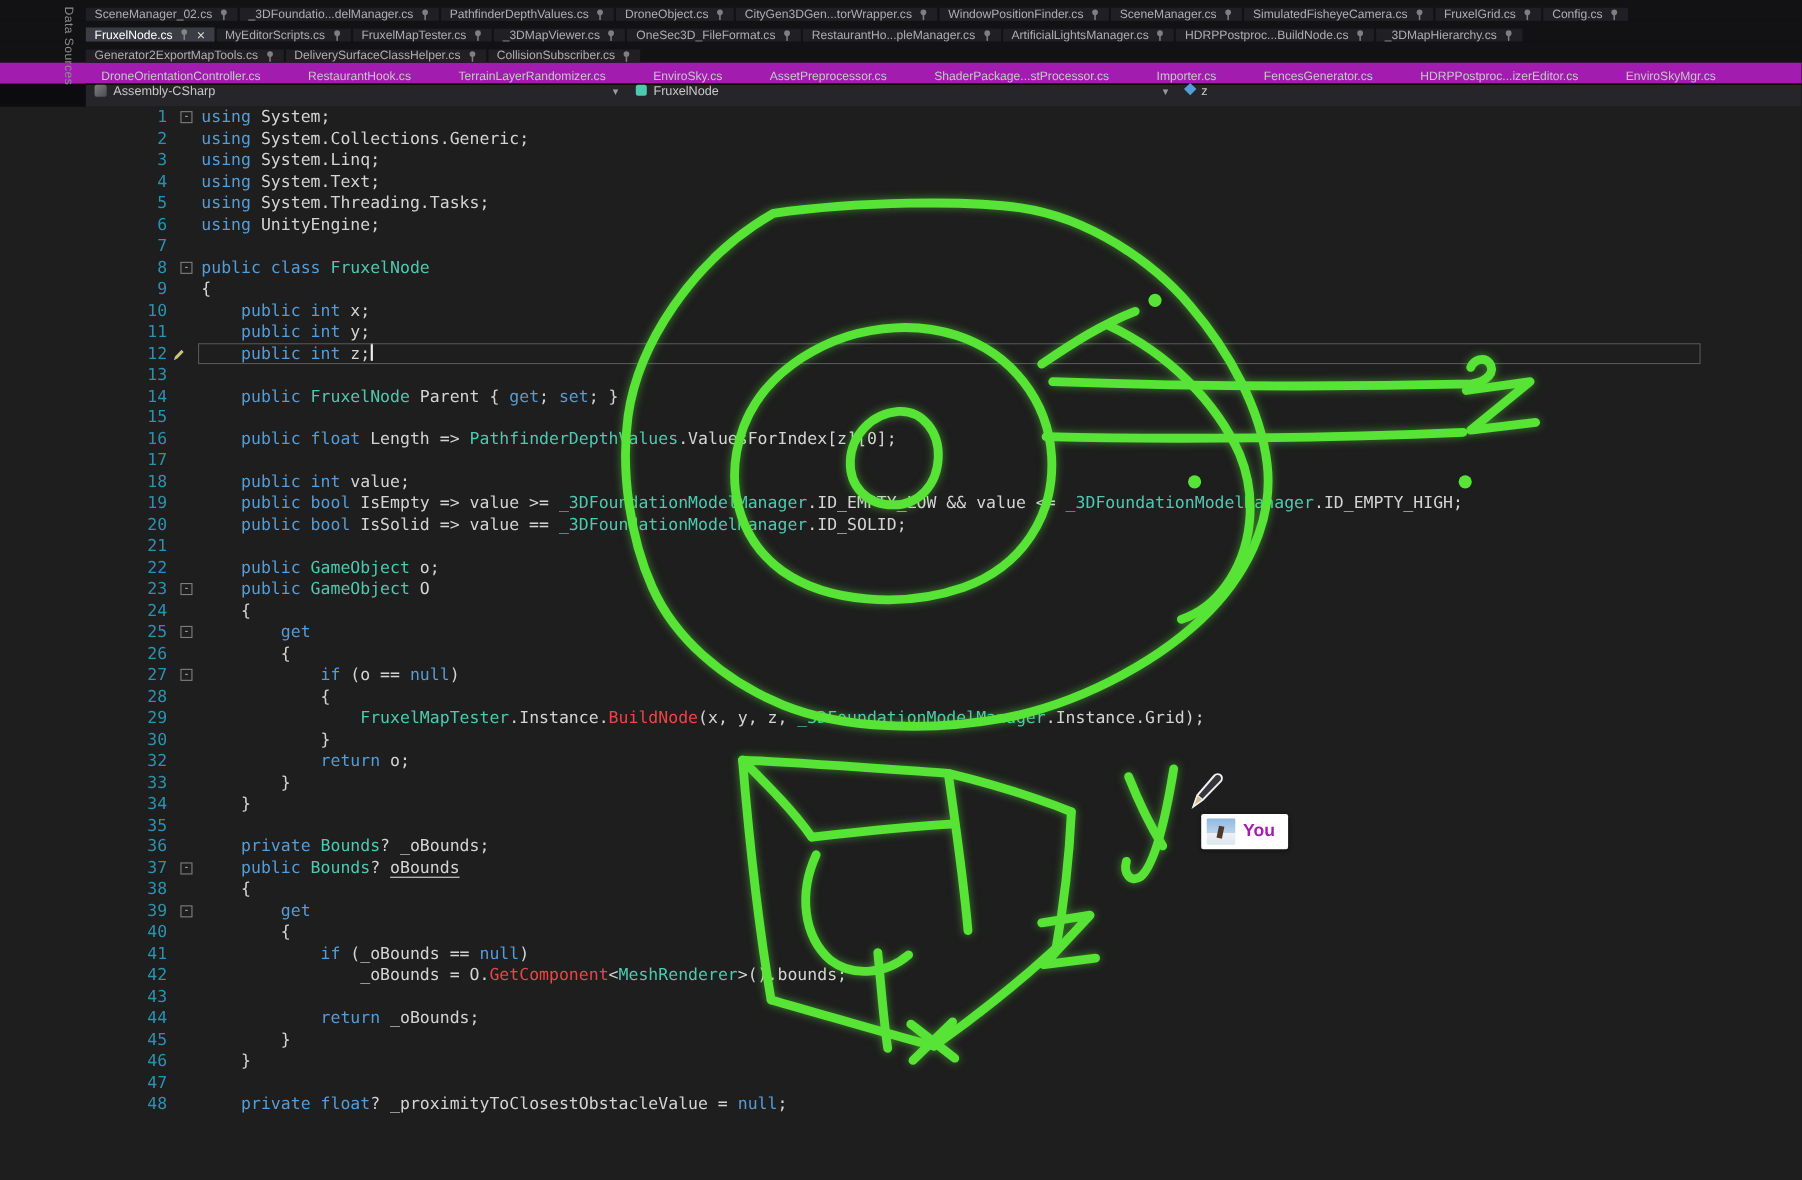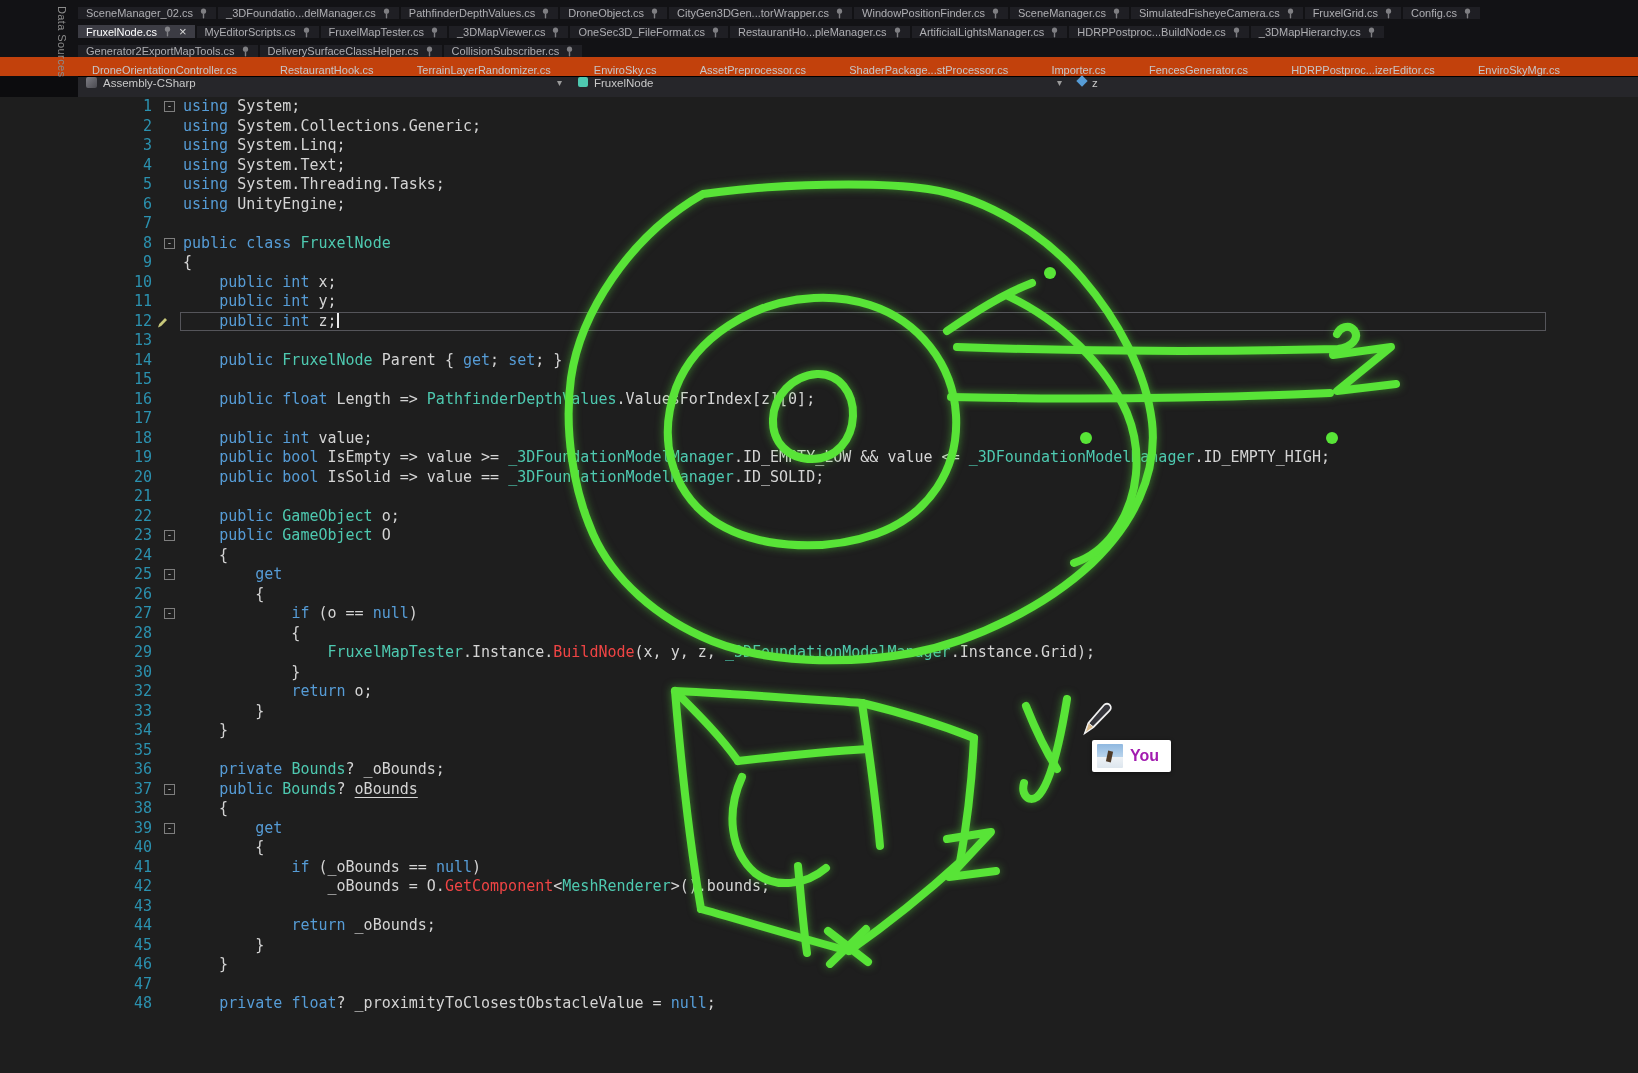--- a/index.html
+++ b/index.html
@@ -2,21 +2,21 @@
 <html><head>
 <meta charset="utf-8">
 <style>
   *{margin:0;padding:0;box-sizing:border-box}
   html,body{width:1638px;height:1073px;overflow:hidden;background:#141416;font-family:"Liberation Sans",sans-serif}
   .screen{position:relative;width:1638px;height:1073px;background:#1e1e1e;overflow:hidden}
 
   
   .chrome{position:absolute;top:0;left:0;right:0;height:97px;background:#0c0c0e;z-index:3}
   .tabrow{display:flex;align-items:flex-end;height:19px;padding-left:78px;gap:2px;background:#121215;overflow:hidden}
-  .tabrow.row4{background:#c2410c;justify-content:space-between;padding-right:70px;padding-left:84px}
+  .tabrow.row4{background:#a21caf;justify-content:space-between;padding-right:70px;padding-left:84px}
   .tab{display:flex;align-items:center;gap:6px;padding:0 8px;background:#1f1f24;color:#aeaeb2;font-size:11px;white-space:nowrap;cursor:default}
   .tab.plain{background:transparent;color:#c6c6c9}
   .tab.active{background:#3c3c44;color:#ffffff}
   .tab .pin{display:inline-flex;align-items:center;opacity:.85}
   .tab .close{font-size:13px;line-height:1;color:#d8d8d8;margin-left:1px}
   .vlabel{position:absolute;top:6px;left:56px;writing-mode:vertical-rl;font-size:11px;color:#8c8c8c;letter-spacing:.4px;z-index:4;cursor:default}
 
   
   .navbar{height:21px;margin-left:78px;background:#26262a;display:flex;align-items:center;font-size:11.5px;color:#c8c8c8;border-top:1px solid #000}
   .nav-sec{display:flex;gap:6px;padding:0 8px;height:100%}

